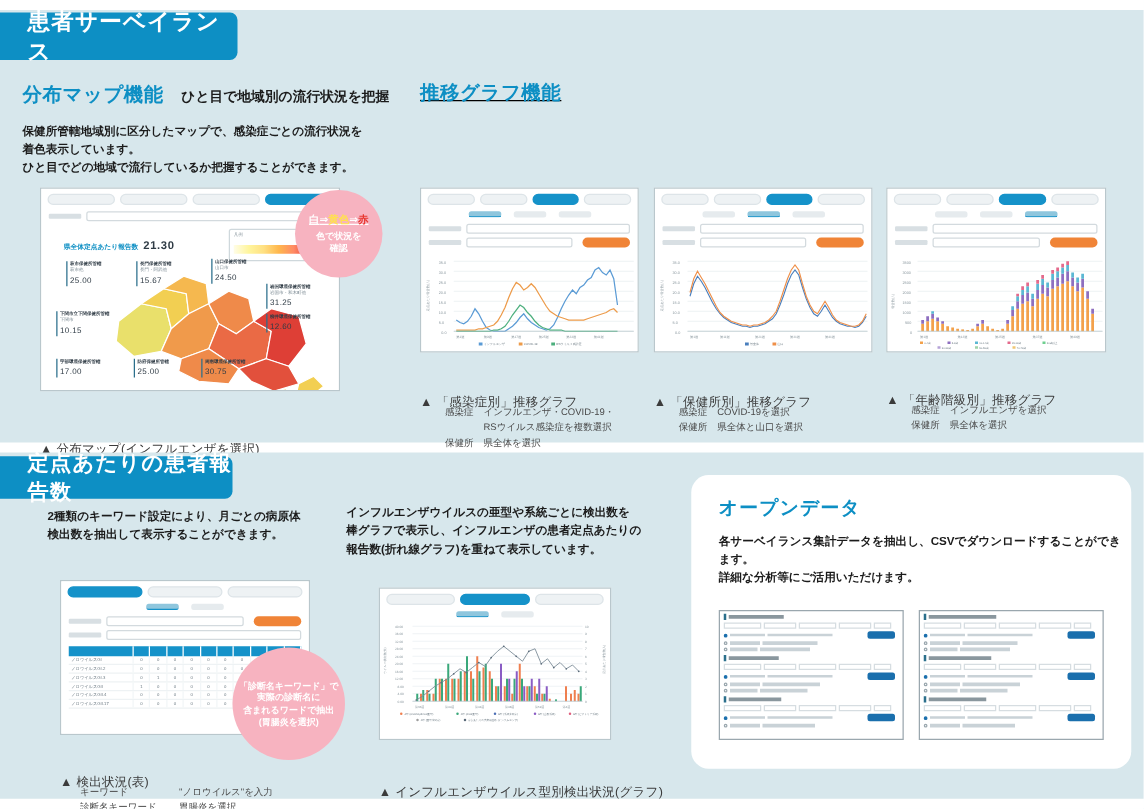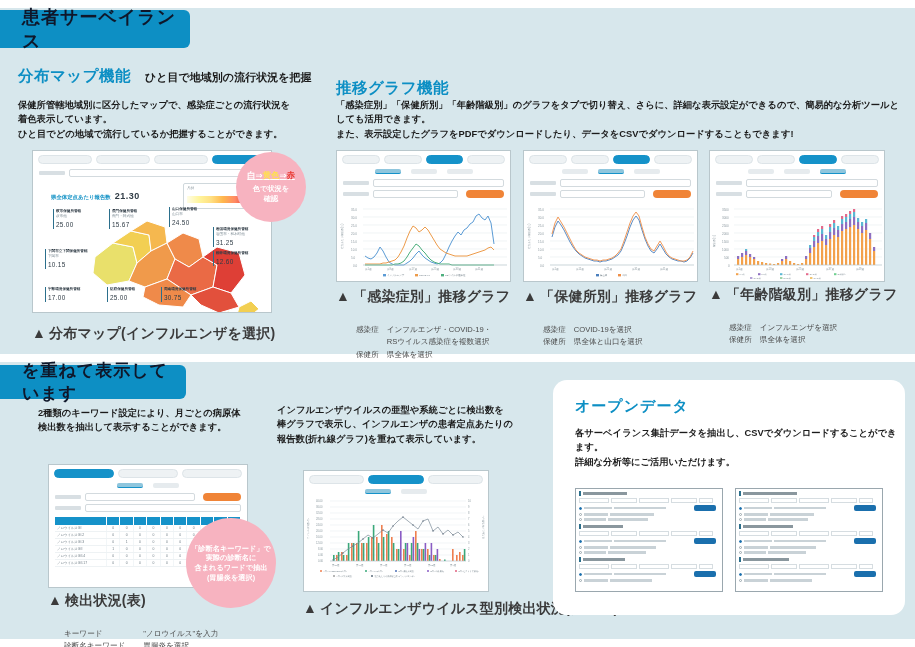--- a/index.html
+++ b/index.html
@@ -19,21 +19,21 @@
   }
   .band-pathogen {
     position: absolute; left: 0; top: 362px; width: 915px; height: 277px;
     background: #d7e7ec;
   }
 
   
   .section-tab {
     position: absolute;
     background: #0d8fc4;
-    color: #0f172a;
+    color: #ffffff;
     font-size: 18px;
     font-weight: bold;
     letter-spacing: 1px;
     display: flex; align-items: center;
     padding-left: 22px;
     border-radius: 0 6px 6px 0;
   }
   #tab-patient  { left: 0; top: 10px;  width: 190px; height: 38px; }
   #tab-pathogen { left: 0; top: 365px; width: 186px; height: 34px; font-size: 17px; }
 
@@ -77,22 +77,22 @@
   .mini-field {
     flex: 1; height: 8px; background: #fff;
     border: 1px solid #d3dade; border-radius: 2px;
   }
   .mini-btn {
     width: 38px; height: 8px; background: #f08437; border-radius: 4px; margin-left: 4px;
   }
 
   
   .caption {
-    position: absolute; color: #3b3b3b; font-size: 14px; font-weight: bold;
-    letter-spacing: .2px; white-space: nowrap;
+    position: absolute; color: #3b3b3b; font-size: 10px; font-weight: normal;
+    letter-spacing: .2px; white-space: nowrap; margin-top: 27px;
   }
   .caption .tri { color: #3b3b3b; margin-right: 3px; }
   .caption-detail {
     position: absolute; color: #4a4a4a; font-size: 7.6px; line-height: 1.5;
     white-space: pre;
   }
   .caption-detail table { border-collapse: collapse; }
   .caption-detail td { padding: 0 0 1px 0; vertical-align: top; font-size: 7.6px; }
   .caption-detail td.k { padding-right: 8px; white-space: nowrap; }
 
@@ -181,25 +181,23 @@
   <div class="section-tab" id="tab-patient">患者サーベイランス</div>
 
   <div class="feature-head" style="left:18px; top:66px;">
     <span class="feature-title">分布マップ機能</span>
     <span class="feature-sub">ひと目で地域別の流行状況を把握</span>
   </div>
   <div class="body-text" style="left:18px; top:98px; width:300px;">保健所管轄地域別に区分したマップで、感染症ごとの流行状況を
 着色表示しています。
 ひと目でどの地域で流行しているか把握することができます。</div>
 
-  <div class="feature-head" style="left:336px; top:78px;">
+  <div class="feature-head" style="left:336px; top:64px;text-decoration:underline;">
     <span class="feature-title">推移グラフ機能</span>
   </div>
-  <div class="body-text" style="left:336px; top:98px; width:570px;">「感染症別」「保健所別」「年齢階級別」のグラフをタブで切り替え、さらに、詳細な表示設定ができるので、簡易的な分析ツールとしても活用できます。
-また、表示設定したグラフをPDFでダウンロードしたり、データをCSVでダウンロードすることもできます!</div>
 
   <div class="shot" style="left:32px; top:150px; width:240px; height:163px;">
     <div class="shot-inner">
       <div class="mini-tabs">
         <div class="mini-tab"></div>
         <div class="mini-tab"></div>
         <div class="mini-tab"></div>
         <div class="mini-tab active"></div>
       </div>
       <div class="mini-row">
@@ -612,21 +610,21 @@
     <table>
       <tbody><tr><td class="k">感染症</td>
           <td>インフルエンザを選択</td></tr>
       <tr><td class="k">保健所</td>
           <td>県全体を選択</td></tr>
     </tbody></table>
   </div>
 
   <div class="band-pathogen"></div>
 
-  <div class="section-tab" id="tab-pathogen">を重ねて表示しています</div>
+  <div class="section-tab" id="tab-pathogen">定点あたりの患者報告数</div>
 
   <div class="body-text" style="left:38px; top:406px; width:250px;">2種類のキーワード設定により、月ごとの病原体
 検出数を抽出して表示することができます。</div>
 
   <div class="body-text" style="left:277px; top:403px; width:270px;">インフルエンザウイルスの亜型や系統ごとに検出数を
 棒グラフで表示し、インフルエンザの患者定点あたりの
 報告数(折れ線グラフ)を重ねて表示しています。</div>
 
   <div class="shot" style="left:48px; top:464px; width:200px; height:124px;">
     <div class="shot-inner">

